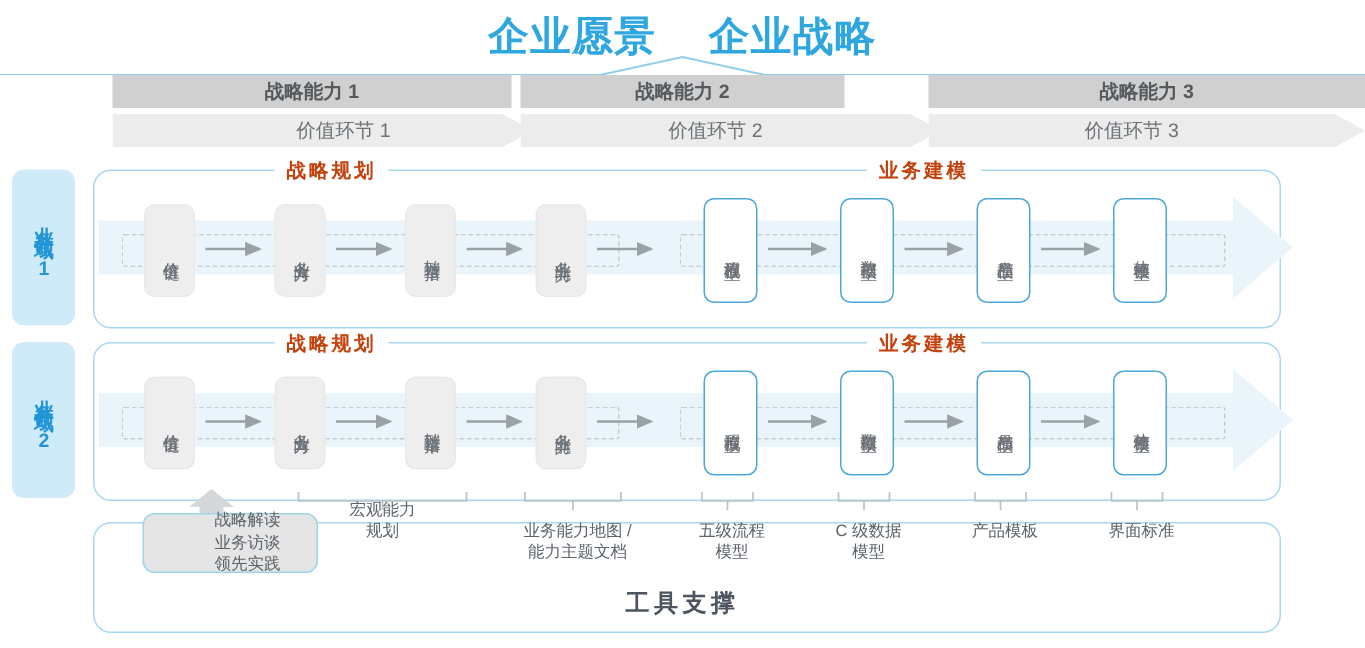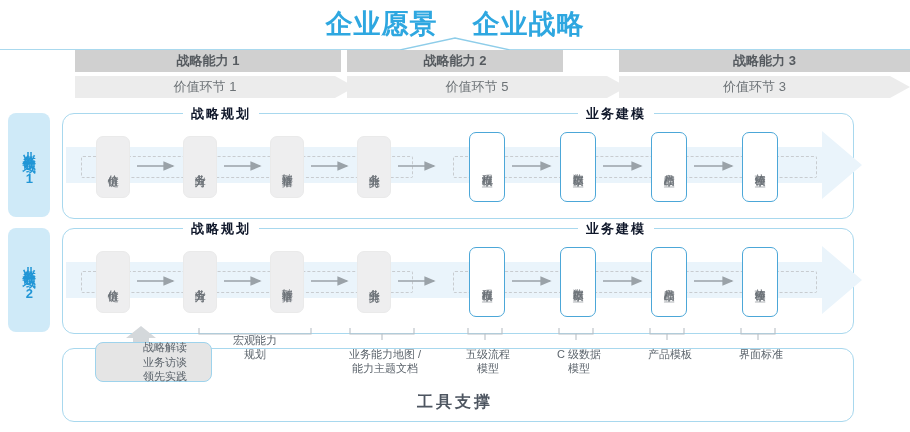--- a/index.html
+++ b/index.html
@@ -40,21 +40,21 @@
   .domain-tag .vtxt{
     writing-mode:vertical-rl;text-orientation:upright;letter-spacing:3px;line-height:1.05;
   }
 
   
   .row-box{
     position:absolute;left:62px;width:790px;
     border:1px solid #a8d8ee;border-radius:12px;background:#ffffff;
   }
   .sec-title{
-    position:absolute;top:-9px;font-size:13px;font-weight:bold;color:#0f172a;
+    position:absolute;top:-9px;font-size:13px;font-weight:bold;color:#c2410c;
     background:#ffffff;padding:0 8px;letter-spacing:2px;white-space:nowrap;
   }
 
   
   .band{position:absolute;left:0;top:0;}
 
   
   .dgroup{position:absolute;border:1px dashed #c8ccd0;border-radius:2px;}
 
   
@@ -105,30 +105,30 @@
     <span>战略能力 2</span>
   </div>
   <div class="cap-bar" style="left:619px;width:291px;">
     <span>战略能力 3</span>
   </div>
 
   <div class="chev" style="left:75px;width:280px;">
     <svg width="280" height="22" style="position:absolute;left:0;top:0;">
       <path d="M0,0 L260,0 L280,11 L260,22 L0,22 Z" fill="#ececec"></path>
     </svg>
-    <div class="chev-inner" style="background:transparent;width:260px;">
+    <div class="chev-inner" style="background:transparent;width:260px;padding-left:24px;">
       <span class="lbl">价值环节 1</span>
     </div>
   </div>
   <div class="chev" style="left:347px;width:280px;">
     <svg width="280" height="22" style="position:absolute;left:0;top:0;">
       <path d="M0,0 L260,0 L280,11 L260,22 L0,22 Z" fill="#ececec"></path>
     </svg>
     <div class="chev-inner" style="background:transparent;width:260px;">
-      <span class="lbl">价值环节 5</span>
+      <span class="lbl">价值环节 2</span>
     </div>
   </div>
   <div class="chev" style="left:619px;width:291px;">
     <svg width="291" height="22" style="position:absolute;left:0;top:0;">
       <path d="M0,0 L271,0 L291,11 L271,22 L0,22 Z" fill="#ececec"></path>
     </svg>
     <div class="chev-inner" style="background:transparent;width:271px;">
       <span class="lbl">价值环节 3</span>
     </div>
   </div>

